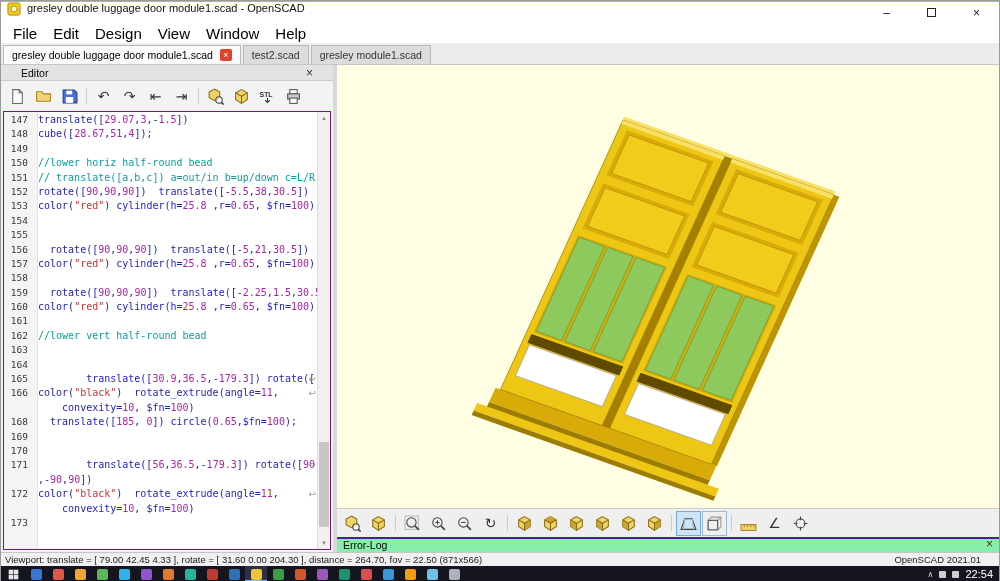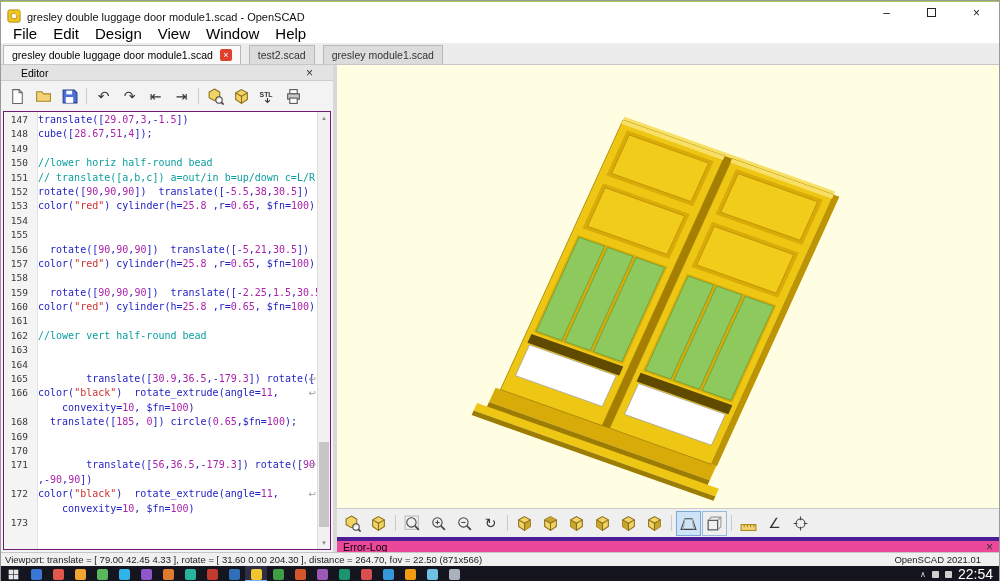--- a/index.html
+++ b/index.html
@@ -1,29 +1,29 @@
 <!DOCTYPE html>
 <html><head>
 <meta charset="utf-8">
 <style>
 *{box-sizing:border-box;margin:0;padding:0}
 html,body{width:1000px;height:581px;overflow:hidden}
 body{font-family:"Liberation Sans",sans-serif;background:#fff;position:relative;font-size:11px;color:#000}
 #window{position:absolute;inset:0;border:1px solid #9a9a9a}
 #accent-line{position:absolute;top:0;left:0;right:0;height:1px;background:#a6c94f;z-index:6}
-#titlebar{position:absolute;top:1px;left:0;right:0;height:21px;background:#fff;display:flex;align-items:flex-end;padding-left:6px}
+#titlebar{position:absolute;top:1px;left:0;right:0;height:21px;background:#fff;display:flex;align-items:flex-start;padding-left:6px}
 #app-icon svg{width:14px;height:14px;display:block}
 #title-text{margin-left:6px;font-size:11px;color:#111}
 #win-controls{margin-left:auto;display:flex;height:100%}
 .wc{width:45px;height:100%;display:flex;align-items:center;justify-content:center;font-size:12px;color:#222;cursor:default}
 .maxbox{width:9px;height:9px;border:1px solid #222;display:block}
 #menubar{position:absolute;top:22px;left:0;right:0;height:21px;display:flex;align-items:center;padding-left:4px;background:#fff;border-bottom:1px solid #eee}
 .menu-item{padding:0 8px;font-size:15px}
 #tabbar{position:absolute;top:43px;left:0;right:0;height:21px;background:#ececec;border-bottom:1px solid #c6c6c6;display:flex;align-items:flex-end;padding-left:2px}
-.tab{height:19px;display:flex;align-items:center;padding:0 8px;font-size:10.5px;background:#dcdcdc;border:1px solid #b8b8b8;border-bottom:none;margin-right:8px;color:#333;white-space:nowrap}
+.tab{height:19px;display:flex;align-items:center;padding:0 8px;font-size:10.5px;background:#dcdcdc;border:1px solid #b8b8b8;border-bottom:none;margin-right:2px;color:#333;white-space:nowrap}
 .tab.active{background:#fafafa;color:#000}
 .tab-close{width:12px;height:12px;background:#e0412e;color:#fff;font-size:9px;line-height:12px;text-align:center;margin-left:7px;border-radius:2px}
 #editor-pane{position:absolute;left:0;top:64px;width:332px;height:487px;background:#f3f3f3}
 #editor-header{height:16px;background:#e3e3e3;border-bottom:1px solid #cdcdcd;display:flex;align-items:center;padding:0 20px;font-size:10.5px}
 .panel-close{margin-left:auto;font-size:12px;color:#333;line-height:10px}
 #editor-toolbar{height:30px;display:flex;align-items:center;padding-left:4px;gap:1px;background:#f3f3f3}
 .tbtn{width:25px;height:25px;border:1px solid transparent;background:transparent;display:flex;align-items:center;justify-content:center;padding:0}
 .tbtn svg{width:17px;height:17px;display:block}
 .tbtn .tg{font-size:14px;color:#333;font-family:"DejaVu Sans",sans-serif;line-height:16px}
 .tbtn.sel{background:#cde3f7;border:1px solid #7aa7d8}
@@ -38,34 +38,34 @@
 .c-k{color:#2323c3}.c-n{color:#aa22aa}.c-s{color:#cc3333}.c-c{color:#0b9e9e}
 .wrapmark{position:absolute;right:1px;top:0;color:#999;font-size:9px;font-family:"DejaVu Sans",sans-serif}
 #code-scrollbar{position:absolute;right:0;top:0;bottom:0;width:13px;background:#f1f1f1;border-left:1px solid #ddd}
 .sb-arrow{position:absolute;left:0;right:0;text-align:center;font-size:6px;color:#888;height:12px;line-height:12px}
 .sb-arrow.up{top:0}.sb-arrow.down{bottom:0}
 .sb-thumb{position:absolute;left:1px;right:1px;top:330px;height:85px;background:#c6c6c6}
 #splitter{position:absolute;left:332px;top:64px;width:4px;height:487px;background:#d8d8d8}
 #right-pane{position:absolute;left:336px;top:64px;right:0;height:487px}
 #viewport3d{position:absolute;top:0;left:0;right:0;height:443px;background:#fffee3;overflow:hidden}
 #view-toolbar{position:absolute;left:0;right:0;top:443px;height:29px;background:#efefef;border-top:1px solid #ccc;display:flex;align-items:center;padding-left:3px;gap:1px}
-#errorlog-header{position:absolute;left:0;right:0;top:472px;height:15px;background:#ec4899;border-top:4px solid #4c1d95;display:flex;align-items:center;padding:0 6px;font-size:10.5px}
+#errorlog-header{position:absolute;left:0;right:0;top:472px;height:15px;background:#86efac;border-top:2px solid #4c1d95;display:flex;padding:0 6px;font-size:10.5px}
 #statusbar{position:absolute;left:0;right:0;top:551px;height:14px;background:#f0f0f0;border-top:1px solid #c6c6c6;display:flex;align-items:center;font-size:9.5px;color:#222;padding:0 4px;white-space:nowrap}
 #status-right{margin-left:auto;padding-right:14px}
 #taskbar{position:absolute;left:0;right:0;top:565px;height:16px;background:#15151f;display:flex;align-items:center;color:#fff}
 #start-btn{width:24px;height:100%;display:flex;align-items:center;justify-content:center}
 #start-btn svg{width:11px;height:11px;display:block}
 #taskbar-apps{display:flex;height:100%;align-items:center}
 .tk-app{width:22px;height:100%;display:flex;align-items:center;justify-content:center}
 .tk-app.tk-active{background:#2e2e44;box-shadow:inset 0 -2px 0 #76b9ed}
 .tk-sq{width:11px;height:11px;border-radius:2px;display:block}
 #tray{margin-left:auto;display:flex;align-items:center;gap:6px;padding-right:6px}
 .tray-g{color:#ddd;font-size:8px;font-family:"DejaVu Sans",sans-serif}
 .tray-dot{width:7px;height:7px;background:#cfcfcf;display:block;border-radius:1px}
-#clock{font-size:14px;color:#fff}
+#clock{font-size:11px;color:#fff}
 </style>
 </head>
 <body>
 
 <div id="window">
   <div id="accent-line"></div>
 
   <div id="titlebar">
     <span id="app-icon">
       <svg viewBox="0 0 16 16">

